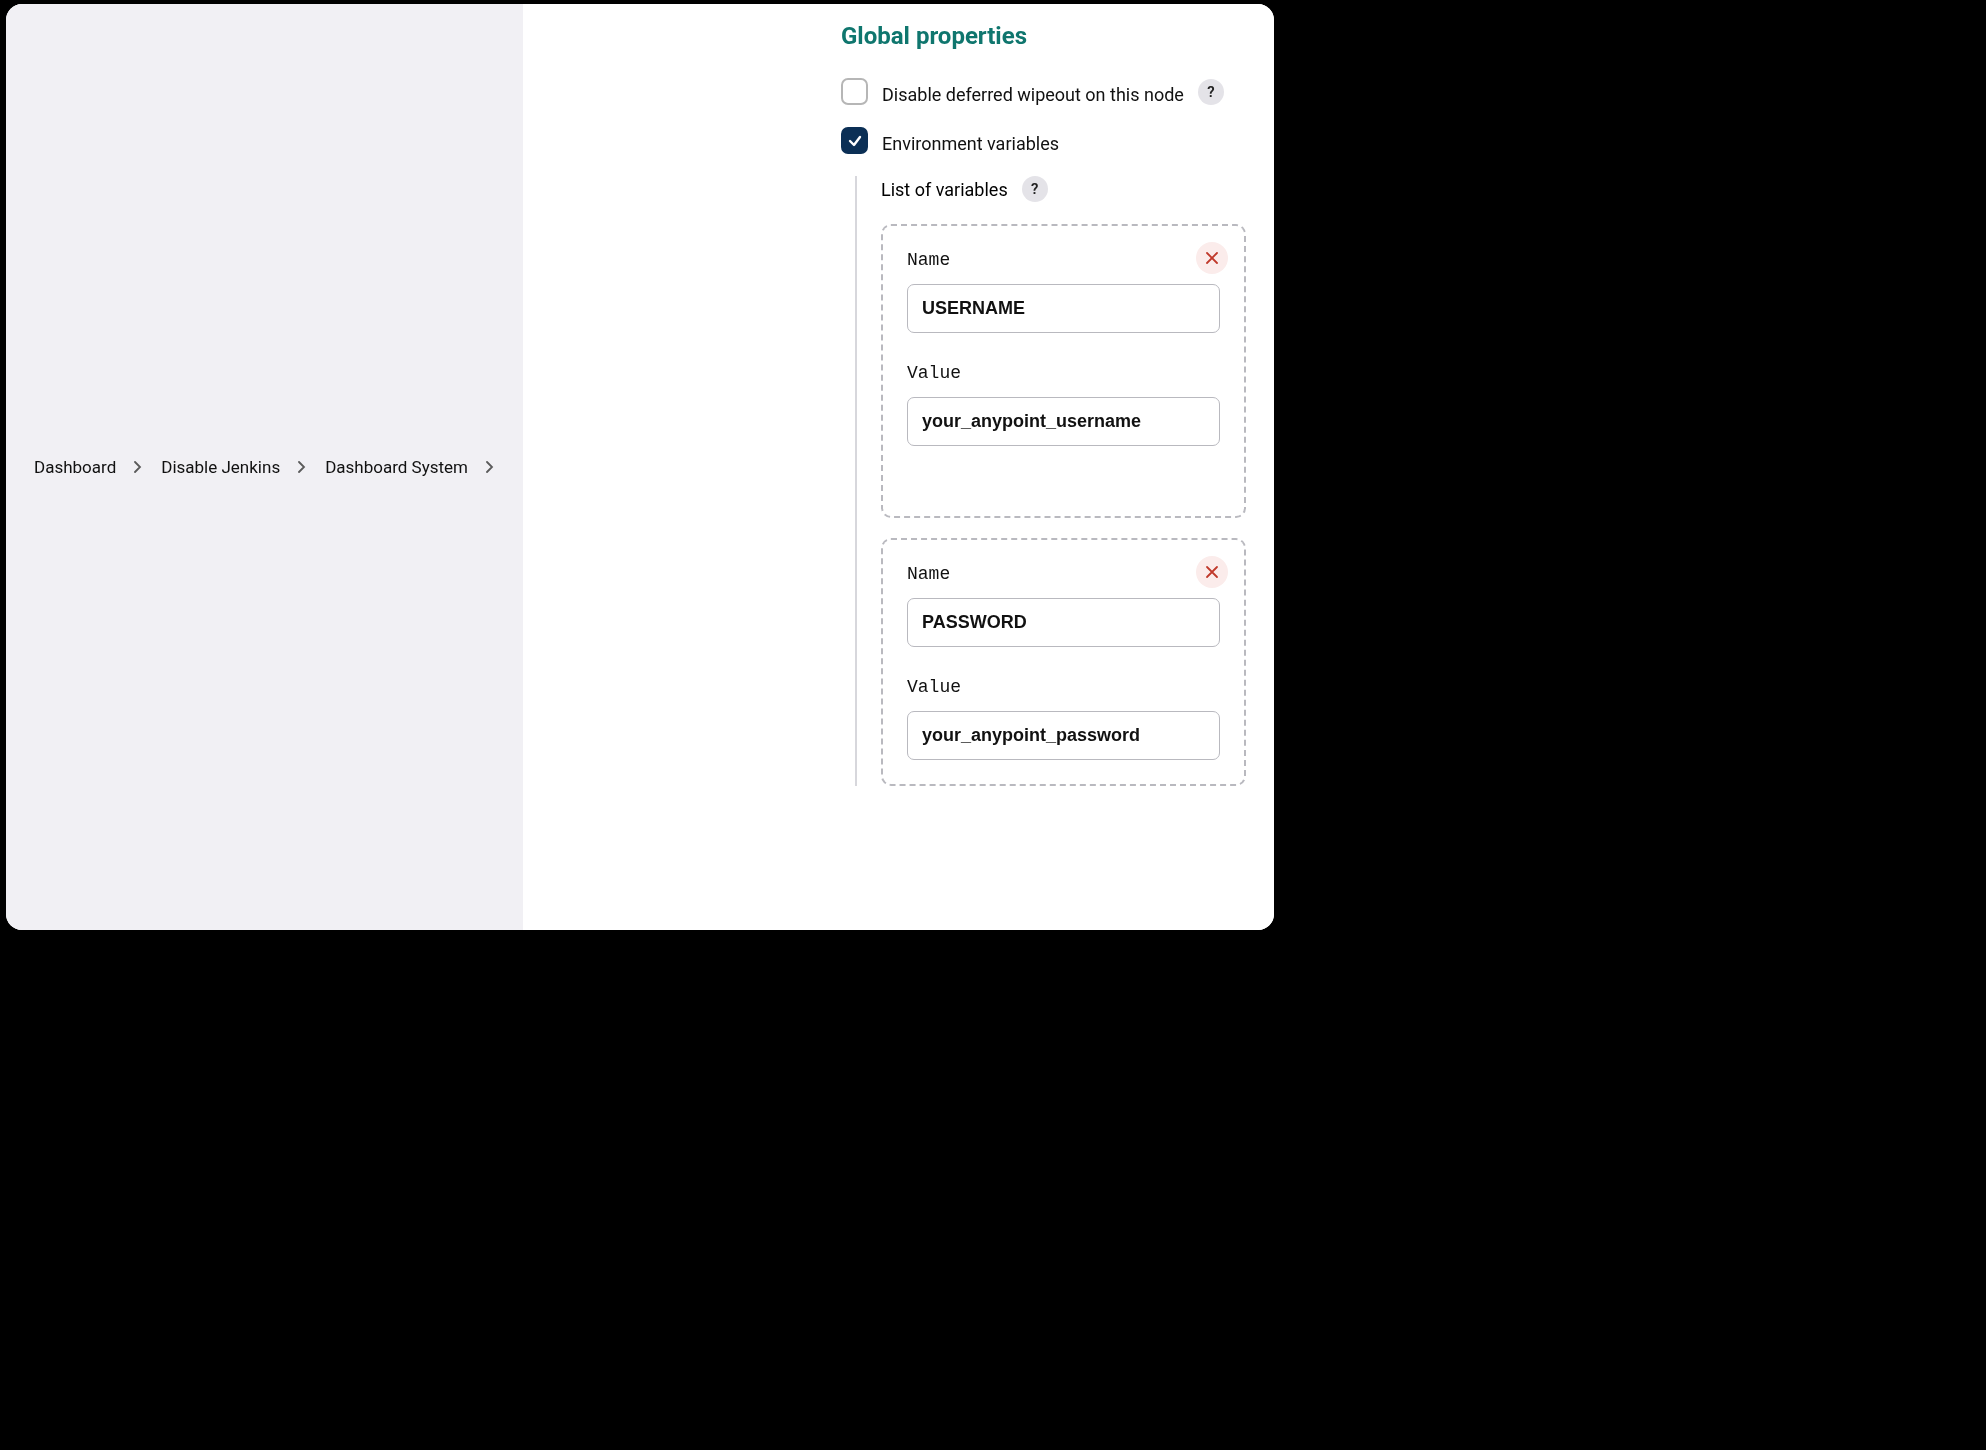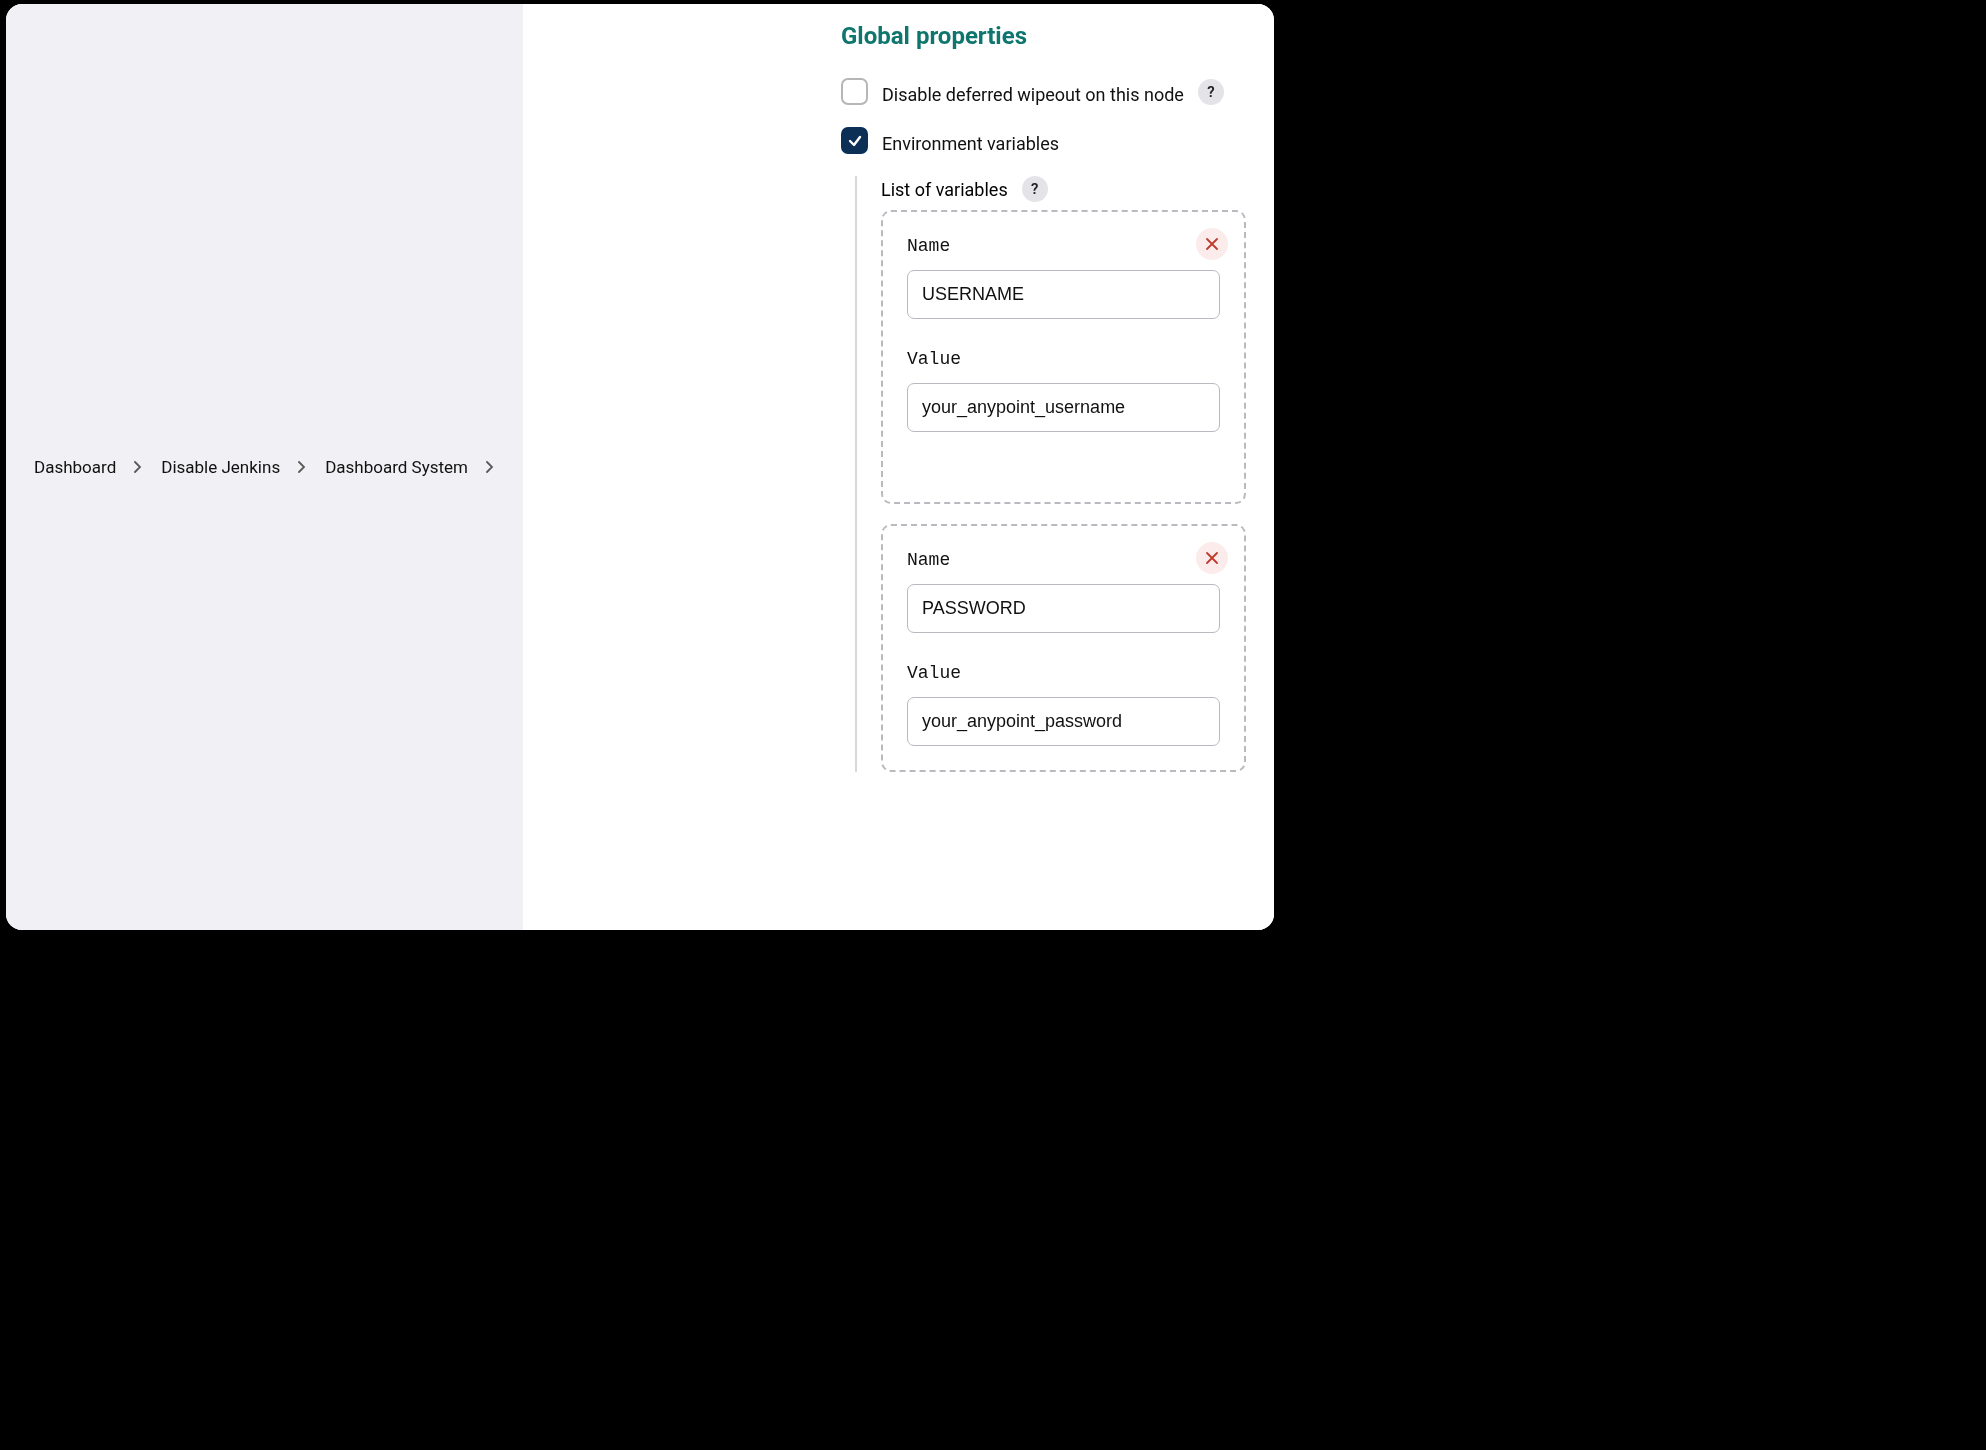--- a/index.html
+++ b/index.html
@@ -95,21 +95,21 @@
   .indented-block {
     margin-left: 14px;
     border-left: 2px solid #d7d7dc;
     padding-left: 24px;
   }
   .sub-label-row {
     display: flex;
     align-items: center;
     gap: 14px;
     font-size: 18px;
-    margin-bottom: 8px;
+    margin-bottom: 22px;
   }
   .var-card {
     border: 2px dashed #b9b9bf;
     border-radius: 10px;
     padding: 24px 24px 70px 24px;
     margin-bottom: 20px;
     position: relative;
   }
   .var-card.second { padding-bottom: 24px; }
   .remove-btn {
@@ -134,20 +134,21 @@
   .text-input {
     width: 100%;
     max-width: 780px;
     padding: 13px 14px;
     font-size: 18px;
     border: 1.5px solid #b9b9bf;
     border-radius: 7px;
     background: #fff;
     color: #111;
     outline: none;
+    font-weight: bold;
   }
   .field-group { margin-bottom: 30px; }
   .field-group:last-child { margin-bottom: 0; }
 </style>
 </head>
 <body>
 
 <div class="frame">
   <div class="breadcrumb-bar">
     <span class="breadcrumb-item">Dashboard</span>

